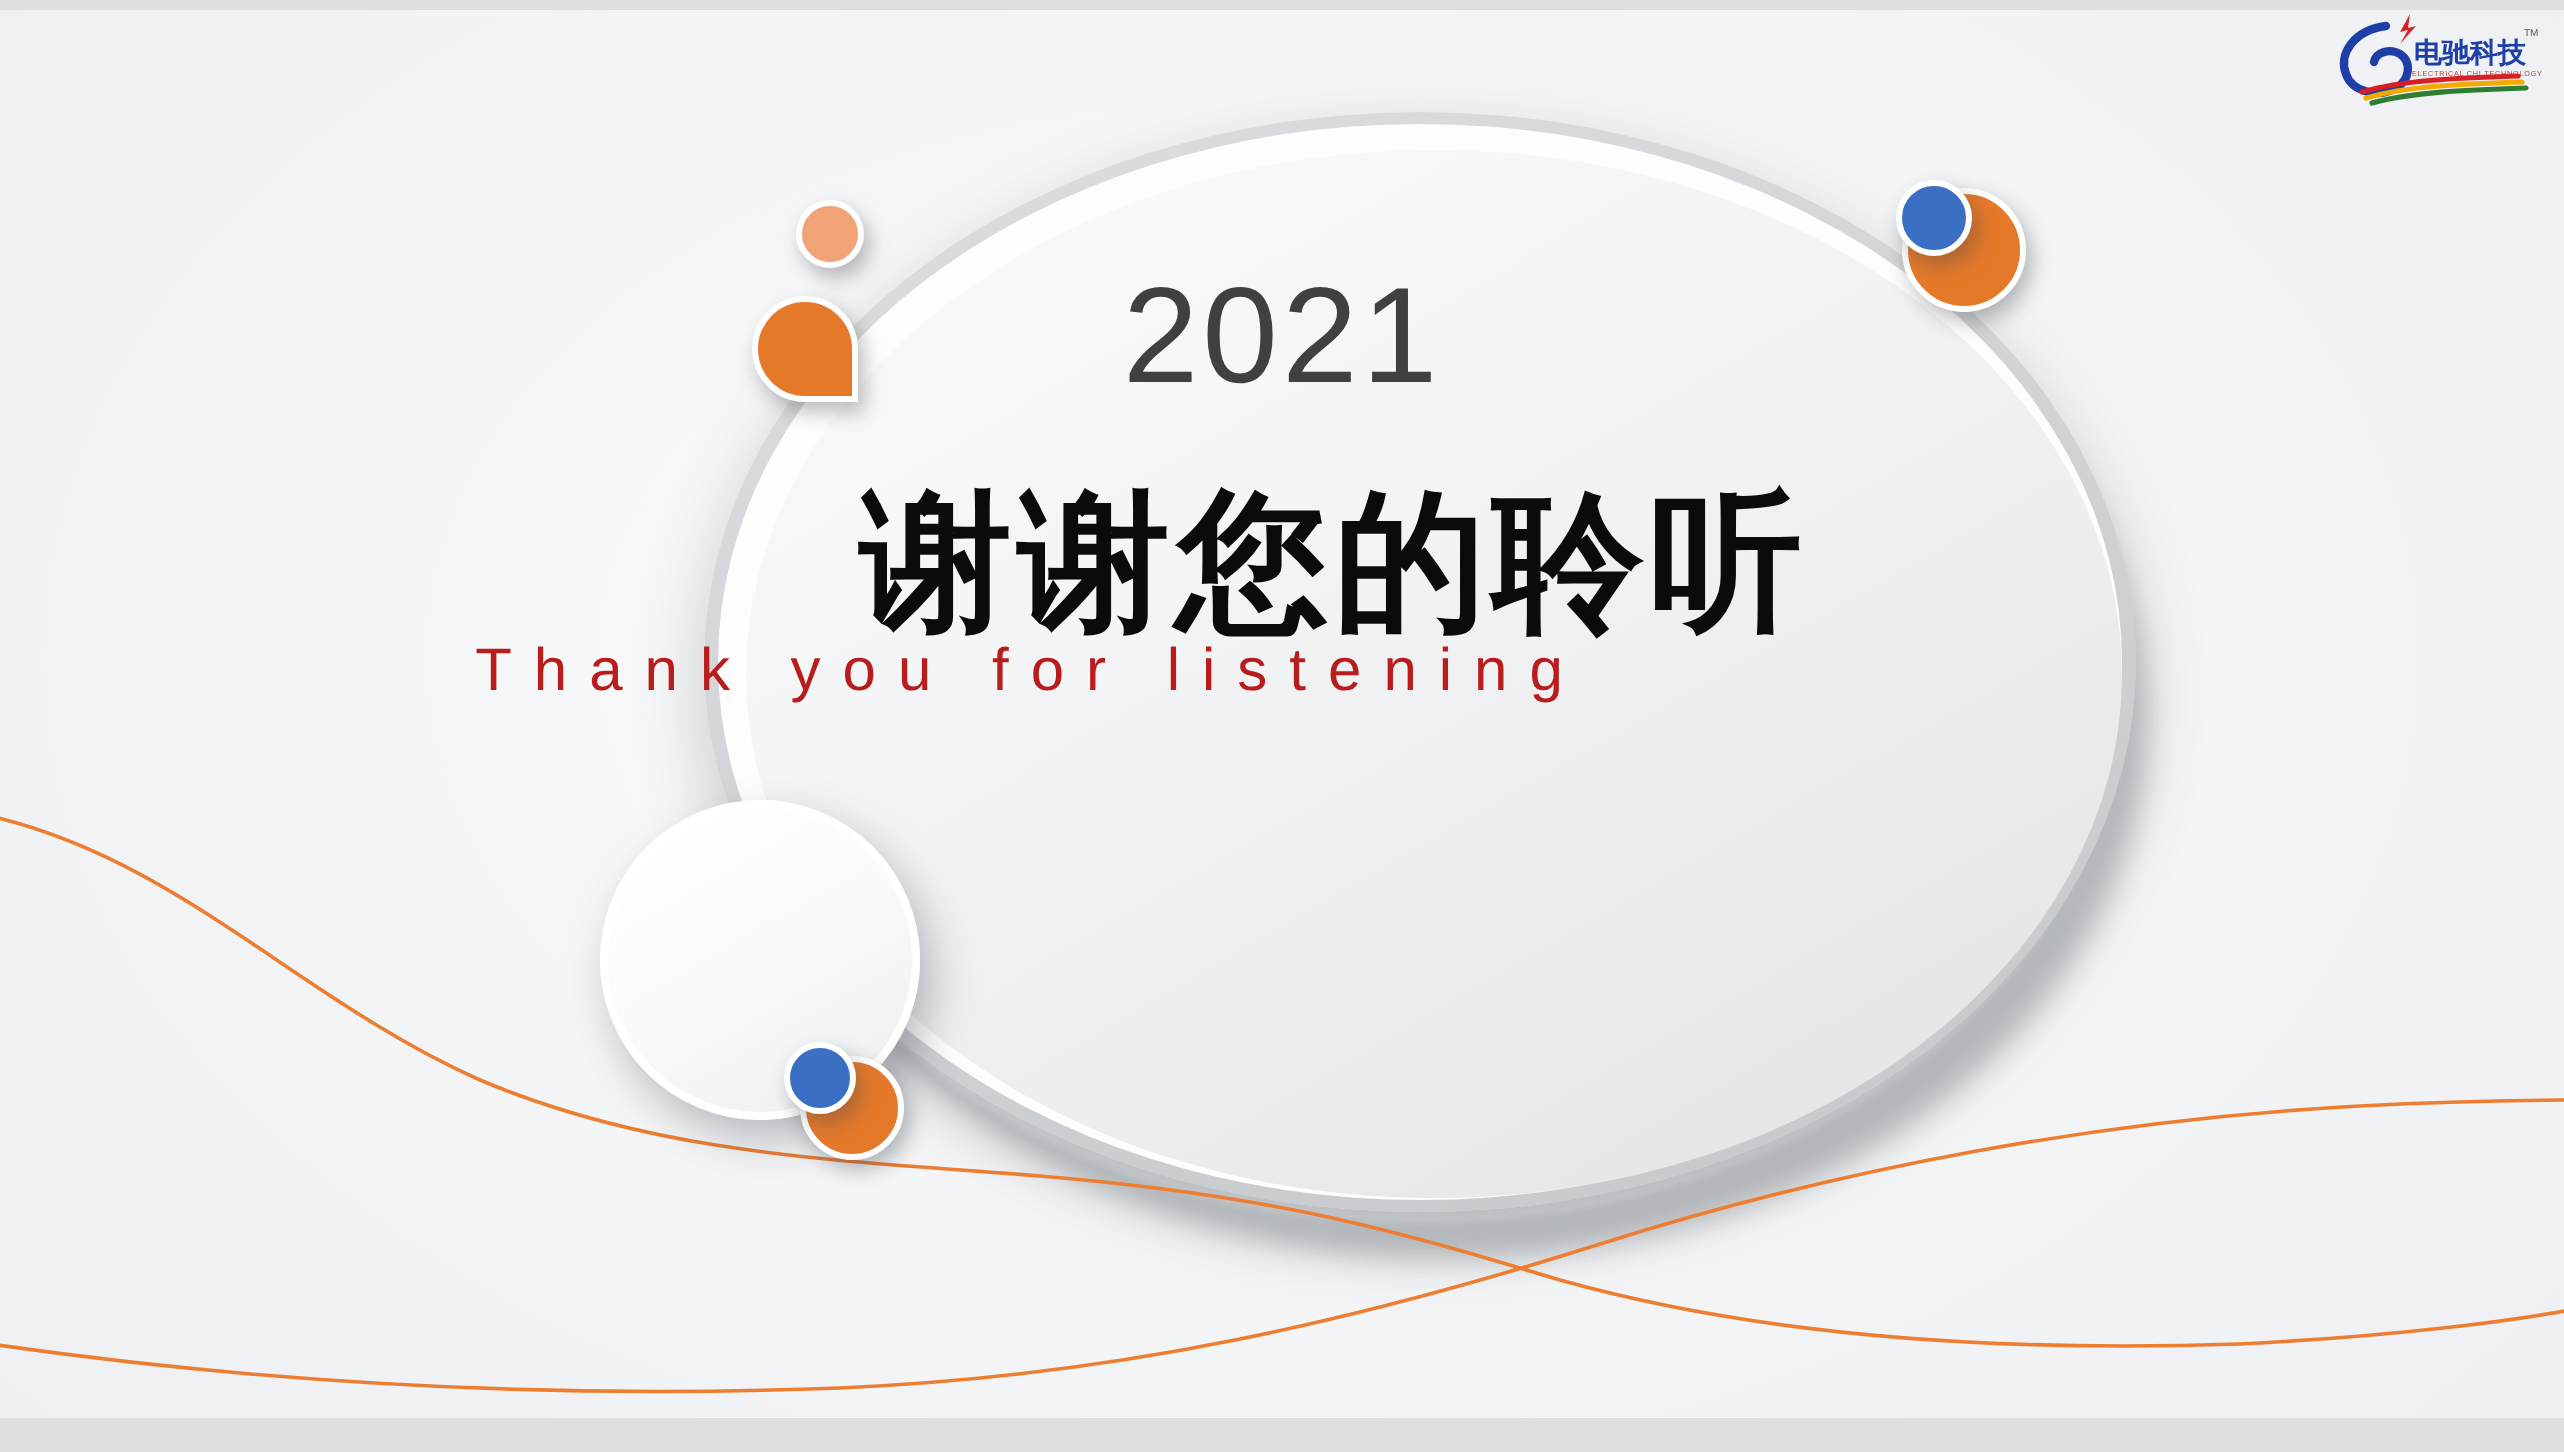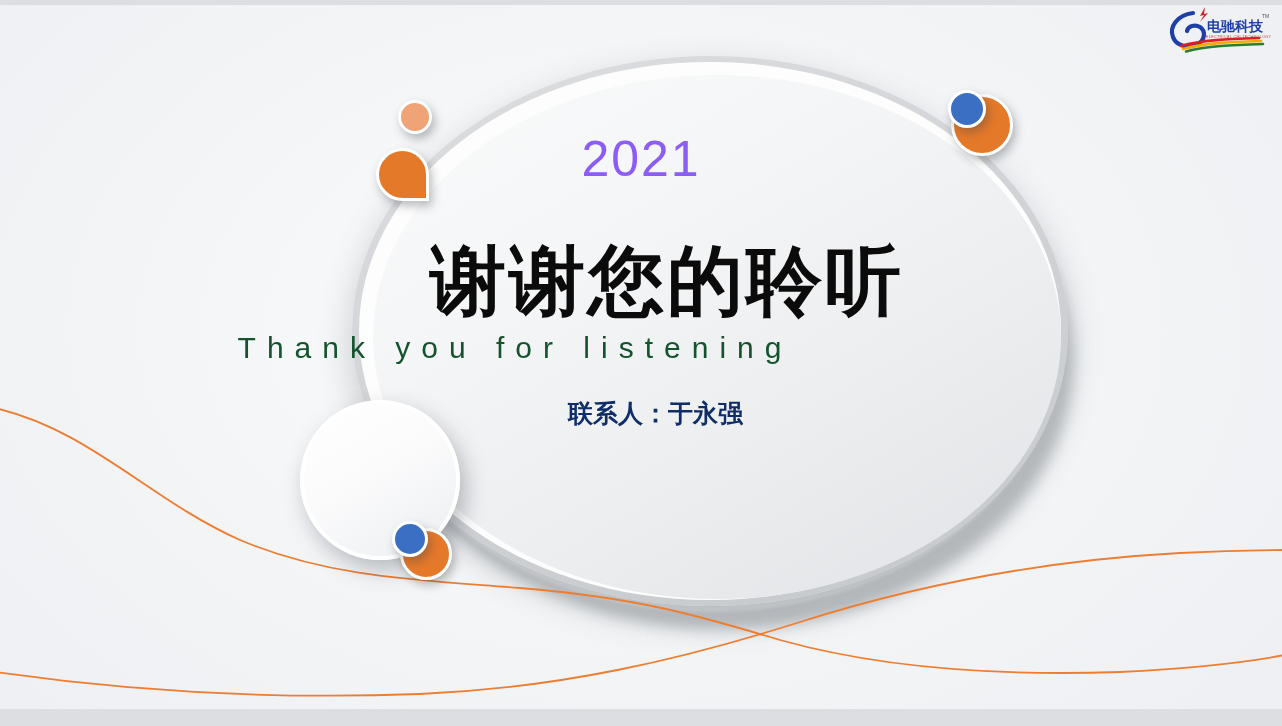--- a/index.html
+++ b/index.html
@@ -134,46 +134,46 @@
   .text-block {
     position: absolute;
     left: 0; top: 0;
     width: 1282px;
     text-align: center;
   }
   #year {
     position: absolute;
     left: 0; top: 134px;
     width: 1282px;
-    font-size: 50px;
+    font-size: 68px;
     font-weight: 400;
-    color: #8b5cf6;
+    color: #404040;
     letter-spacing: 2px;
     line-height: 1;
     font-family: "Liberation Sans", "DejaVu Sans", sans-serif;
   }
   #headline-cn {
     position: absolute;
     left: 0; top: 243px;
     width: 1282px;
     font-size: 76px;
     font-weight: 700;
     color: #0b0b0b;
     letter-spacing: 3px;
     line-height: 1;
     font-family: "DejaVu Sans", "Liberation Sans", sans-serif;
     padding-left: 26px;
   }
   #headline-en {
     position: absolute;
-    left: 0; top: 330px;
+    left: 0; top: 318px;
     width: 1030px;
     font-size: 30px;
     font-weight: 400;
-    color: #14532d;
+    color: #b91c1c;
     letter-spacing: 11px;
     line-height: 1.2;
     font-family: "Liberation Sans", "DejaVu Sans", sans-serif;
   }
 
   .contact-list {
     position: absolute;
     left: 568px; top: 390px;
     text-align: left;
   }
@@ -229,21 +229,20 @@
   <div class="dot shadowed" id="dot-orange-bl"></div>
   <div class="dot shadowed" id="dot-blue-bl"></div>
 
   <div class="text-block">
     <div id="year">2021</div>
     <div id="headline-cn">谢谢您的聆听</div>
     <div id="headline-en">Thank you for listening</div>
   </div>
 
   <div class="contact-list">
-    <div class="contact-line">联系人：于永强</div>
   </div>
 
   <svg class="logo" viewBox="0 0 108 48">
 
     <path d="M 26 8 C 10 10 2 22 6 32 C 9 41 22 44 31 39 C 38 35 39 26 33 22 C 28 19 21 21 20 26" fill="none" stroke="#1f3fa8" stroke-width="4.2" stroke-linecap="round"></path>
 
     <path d="M 38 2 L 33 11 L 37 10 L 33 17 L 41 8 L 37 9 Z" fill="#d91f26"></path>
 
     <text x="40" y="26" font-family="'DejaVu Sans','Liberation Sans',sans-serif" font-size="14" font-weight="700" fill="#1f3fa8">电驰科技</text>
 

